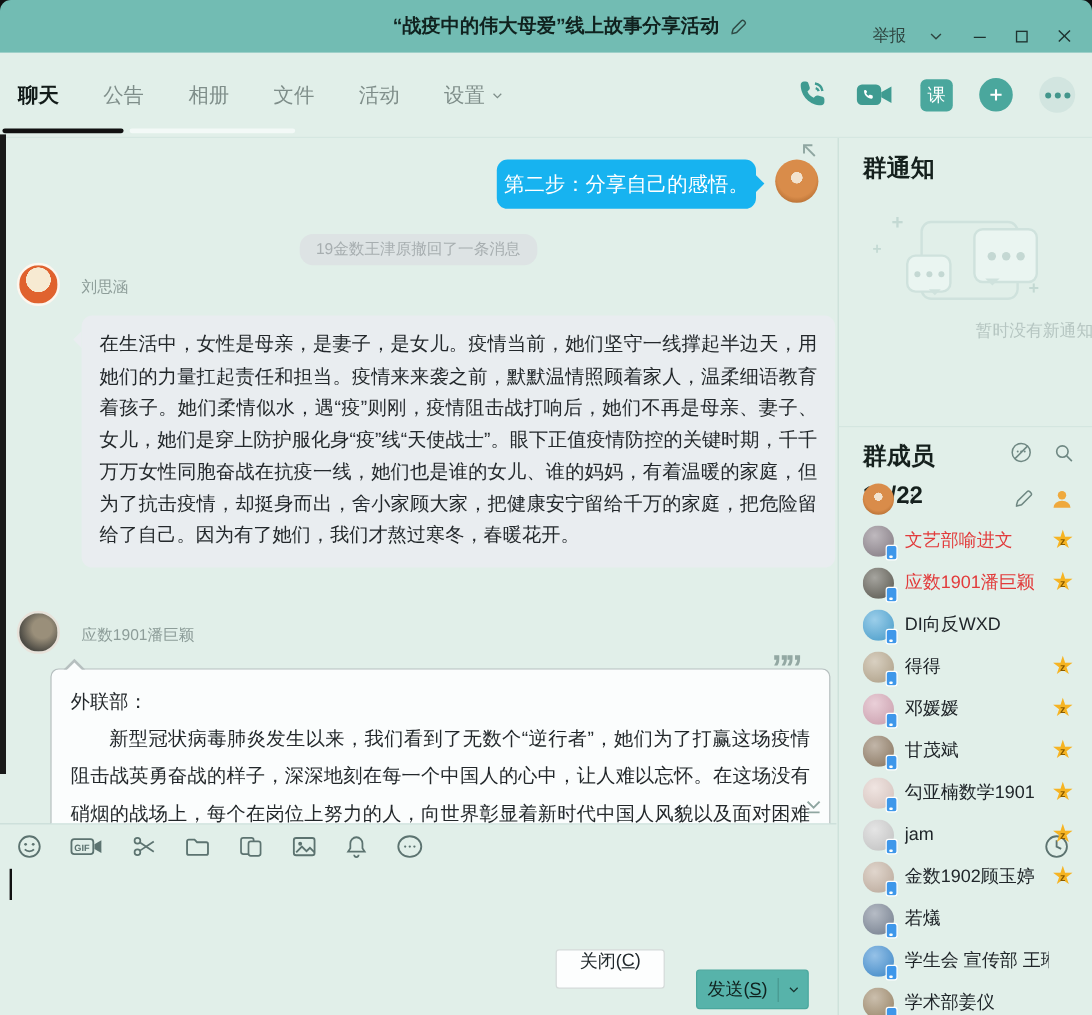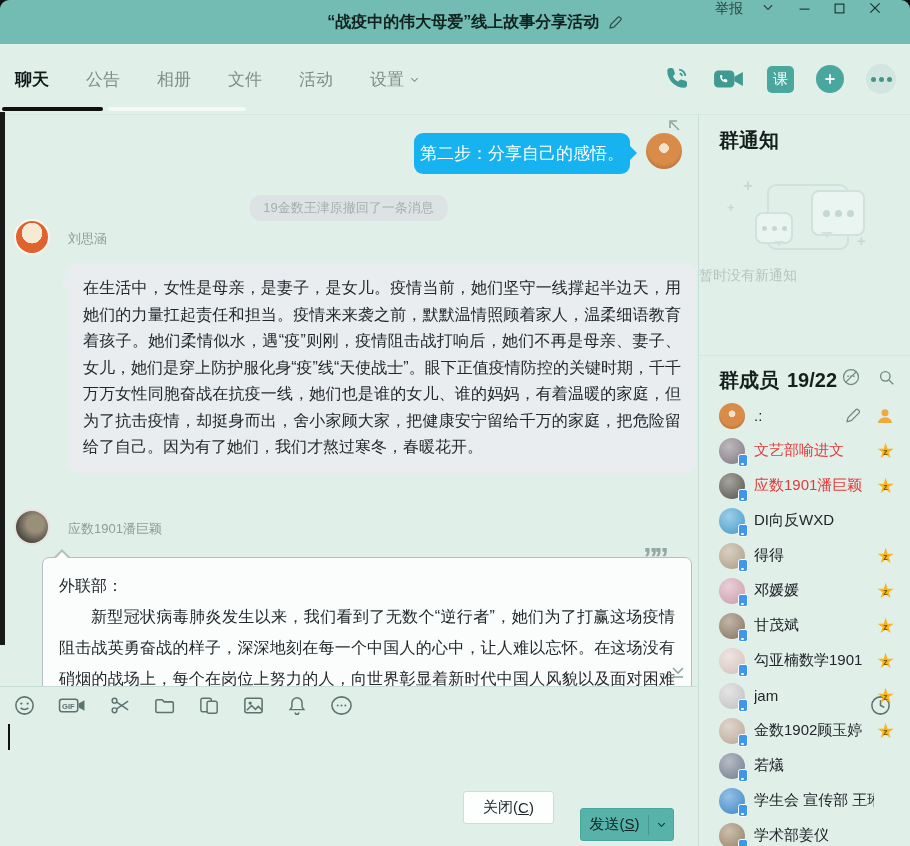--- a/index.html
+++ b/index.html
@@ -7,21 +7,21 @@
   .window { position:relative; width:910px; height:846px; background:var(--surface,#e1efe9); overflow:hidden; margin:0 auto; }
 
   
   .corner-black { position:absolute; background:#101010; z-index:0; }
   .edge-strip { position:absolute; left:0; top:112px; width:5px; height:533px; background:#191919; z-index:5; }
 
   
   .titlebar { position:absolute; left:0; top:0; width:910px; height:44px; background:var(--titlebar,#72bcb3); border-radius:9px 9px 0 0; z-index:2; }
   .title-wrap { position:absolute; left:50%; top:0; transform:translateX(-43%); height:44px; display:flex; align-items:center; gap:8px;justify-content:flex-end; }
   .win-title { font-size:16px; font-weight:700; color:#10221f; white-space:nowrap; }
-  .tb-right { position:absolute; right:27px; top:0; height:60px; display:flex; align-items:flex-start; gap:18px; }
+  .tb-right { position:absolute; right:15px; top:0; height:60px; display:flex; align-items:center; gap:18px; }
   .report { font-size:14px; color:#2e4540; }
   .winctl { display:flex; align-items:center; gap:20px; margin-left:4px; }
   .winctl svg { display:block; }
 
   
   .tabbar { position:absolute; left:0; top:44px; width:910px; height:71px; background:var(--surface,#e1efe9); border-bottom:1px solid #d5e7e1; z-index:2; }
   .tabs { position:absolute; left:15px; top:0; height:100%; display:flex; align-items:center; gap:37px; }
   .tab { font-size:17px; color:#7f8e8a; cursor:default; display:flex; align-items:center; gap:5px; }
   .tab.active { color:#121b19; font-weight:700; }
   .tab-underline { position:absolute; left:2px; bottom:3px; width:101px; height:4px; background:#111; border-radius:2px; }
@@ -63,44 +63,44 @@
 
   
   .input-divider { position:absolute; left:0; top:686px; width:697px; height:1px; background:#c9ddd7; }
   .toolbar { position:absolute; left:0; top:688px; width:697px; height:34px; display:flex; align-items:center; gap:21px; padding-left:13px; }
   .toolbar svg { display:block; }
   .tool-right { position:absolute; right:18px; top:688px; height:34px; display:flex; align-items:center; }
   .input-area { position:absolute; left:0; top:722px; width:697px; height:64px; }
   .caret { position:absolute; left:8px; top:2px; width:2px; height:26px; background:#111; animation:blink 1.1s step-end infinite; }
   @keyframes blink { 50% { opacity:0; } }
   .footer { position:absolute; left:0; top:786px; width:697px; height:60px; }
-  .btn-close { position:absolute; left:463px; top:5px; width:91px; height:33px; background:#fdfefe; border:1px solid #d4dad9; border-radius:3px; font-size:15px; color:#20282b; display:flex; align-items:center; justify-content:center; cursor:default; }
+  .btn-close { position:absolute; left:463px; top:5px; width:91px; height:33px; background:#fdfefe; border:1px solid #d4dad9; border-radius:3px; font-size:15px; color:#20282b; display:flex; align-items:flex-start; justify-content:center; cursor:default; }
   .btn-send { position:absolute; left:580px; top:5px; width:94px; height:33px; background:var(--send_button,#57b3aa); border:1px solid #4aa79d; border-radius:3px; font-size:15px; color:#10221f; display:flex; align-items:center; cursor:default;margin-top:17px; }
   .btn-send .lbl { flex:1; text-align:center; }
   .send-divider { width:1px; height:20px; background:#47978e; }
   .send-caret { width:24px; display:flex; justify-content:center; }
   .key { text-decoration:underline; }
 
   
   .sidebar { position:absolute; left:698px; top:115px; width:212px; height:731px; border-left:1px solid #cadfd8; z-index:1; }
   .sb-title { position:absolute; left:20px; font-size:20px; font-weight:700; color:#15201d; }
   .notice-title { top:12px; }
   .illus { position:absolute; left:0; top:55px; width:212px; height:100px; }
   .illus .rect-back { position:absolute; left:68px; top:14px; width:82px; height:66px; border:2px solid #cfe2dd; border-radius:9px; }
   .illus .bub { position:absolute; border:2px solid #cfe2dd; background:#eaf5f1; border-radius:8px; display:flex; align-items:center; justify-content:center; gap:5px; }
   .illus .bub i { width:7px; height:7px; border-radius:50%; background:#c4d8d3; }
   .illus .bub-big { left:112px; top:20px; width:54px; height:46px; }
   .illus .bub-big:after { content:''; position:absolute; left:8px; bottom:-10px; border:6px solid transparent; border-top-color:#cfe2dd; }
   .illus .bub-small { left:56px; top:42px; width:38px; height:32px; }
   .illus .bub-small i { width:5px; height:5px; }
   .illus .bub-small:after { content:''; position:absolute; right:7px; bottom:-9px; border:5px solid transparent; border-top-color:#cfe2dd; }
   .illus .plus { position:absolute; color:#c3d9d3; font-weight:700; }
-  .empty-text { position:absolute; left:0; top:152px; width:212px; text-align:left; font-size:14px; color:#b5c5c1; }
+  .empty-text { position:absolute; left:0; top:152px; width:212px; text-align:right; font-size:14px; color:#b5c5c1; }
   .sb-divider { position:absolute; left:0; top:240px; width:212px; height:1px; background:#d4e6e0; }
-  .members-title { top:252px; display:flex; align-items:baseline; gap:8px; }
+  .members-title { top:252px; display:flex; align-items:baseline; gap:8px;flex-direction:column; }
   .members-head-icons { position:absolute; right:14px; top:252px; display:flex; gap:16px; align-items:center; }
   .member-list { position:absolute; left:0; top:283px; width:212px; bottom:0; overflow:hidden; }
   .member-row { height:35px; display:flex; align-items:center; padding:0 16px 0 20px; }
   .m-avatar { position:relative; width:26px; height:26px; border-radius:50%; flex:none; }
   .phone-badge { position:absolute; right:-3px; bottom:-3px; width:10px; height:13px; background:#3e97ea; border:1.5px solid #fff; border-radius:2.5px; }
   .phone-badge:after { content:''; position:absolute; left:2px; bottom:1px; width:3px; height:1.5px; background:#fff; border-radius:1px; }
   .m-name { margin-left:9px; font-size:15px; color:#20262a; max-width:120px; white-space:nowrap; overflow:hidden; }
   .m-name.red { color:var(--name_red,#e23b3b); }
   .m-spacer { flex:1; }
   .star-badge { position:relative; font-size:21px; color:var(--star_gold,#f6b423); line-height:1; }

